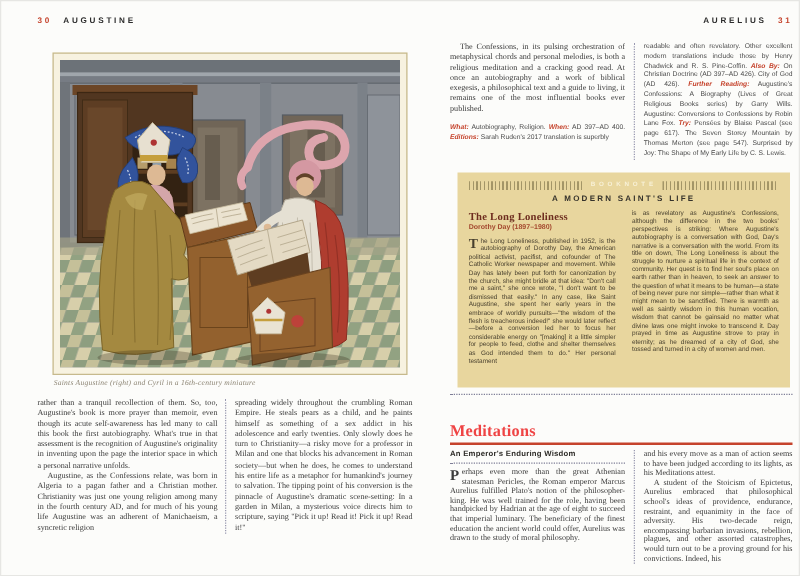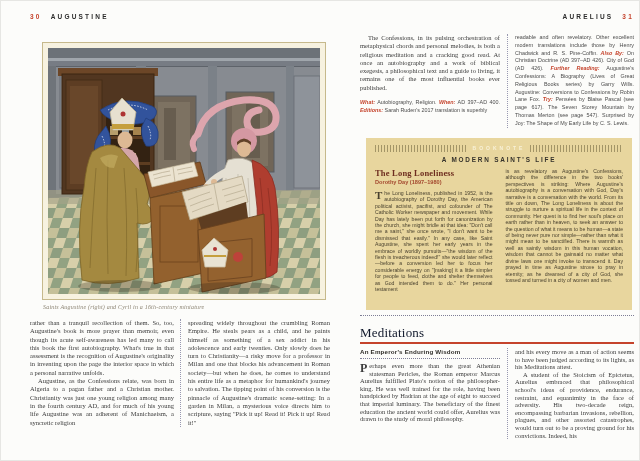--- a/index.html
+++ b/index.html
@@ -57,21 +57,21 @@
   .sb-cols { display:flex; gap:13px; }
   .sb-col { flex:1; min-width:0; }
   .sb-book-title { font-family:"Liberation Serif", serif; font-weight:bold; font-size:8.5px; color:#6d2c1e; letter-spacing:.2px; }
   .sb-author { font-size:5.6px; font-weight:bold; color:#a4492f; margin:1px 0 5px; }
   .sb-body { font-size:5.15px; line-height:6.4px; text-align:justify; color:#473f2d; }
   .dropcap { float:left; font-family:"Liberation Serif", serif; font-weight:bold; font-size:11px; line-height:9.5px; padding:1px 2px 0 0; }
 
   
   #meditations { position:absolute; left:360px; top:315px; width:274px; }
   .dot-rule { border-top:1px dotted #7d7d96; }
-  .md-title { font-family:"Liberation Serif", serif; font-weight:normal; font-size:13px; color:#0f172a; margin:9px 0 1px; letter-spacing:.2px; }
+  .md-title { font-family:"Liberation Serif", serif; font-weight:bold; font-size:13px; color:#ef4444; margin:21px 0 1px; letter-spacing:.2px; }
   .md-byline { font-family:"Liberation Serif", serif; font-size:7.8px; color:#3c3c3c; margin-bottom:4px; }
   .red-rule { border-top:2px solid #c5432c; margin-bottom:4px; }
   .md-cols { display:flex; }
   .md-colA { width:140px; }
   .md-colB { flex:1; margin-left:7px; padding-left:7px; border-left:1px dotted #9898b0; }
   .md-heading { font-size:6.2px; font-weight:bold; color:#2e2c28; padding-bottom:3px;
     border-bottom:1px dotted #7d7d96; margin-bottom:3px; letter-spacing:.2px; }
   .md-dropcap { float:left; font-family:"Liberation Serif", serif; font-weight:bold; font-size:12px; line-height:10px; padding:1px 2px 0 0; color:#3b3b3b; }
 </style>
 </head>

